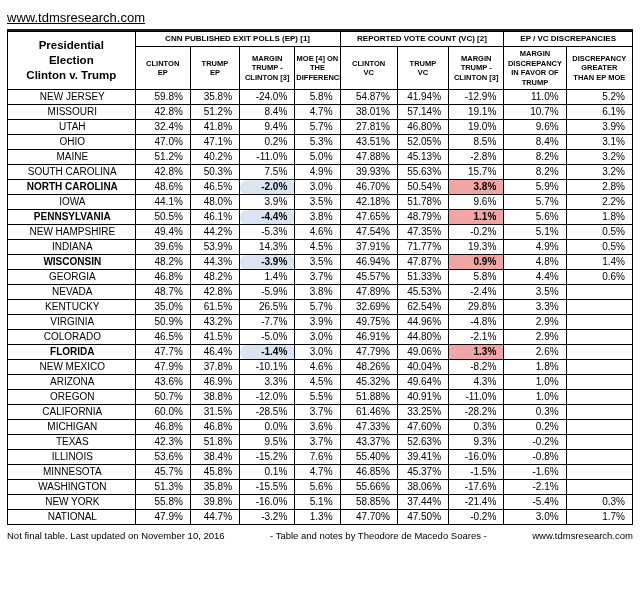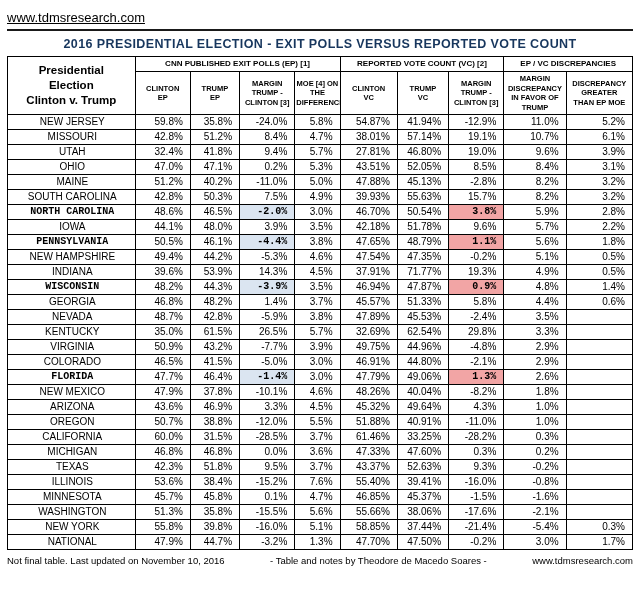--- a/index.html
+++ b/index.html
@@ -34,38 +34,37 @@
     vertical-align: middle; white-space: pre-line; line-height: 15px;
   }
   td.state {
     font-size: 10px; text-align: center; padding: 1px 2px 1px 4px;
     line-height: 12px; white-space: nowrap;
   }
   td.val {
     font-size: 10px; text-align: right; padding: 1px 7px 1px 1px;
     line-height: 12px; white-space: nowrap;
   }
-  .hl-blue { background: var(--c-hl-blue, #dbe5f1); }
+  .hl-blue { background: var(--c-hl-blue, #dbe5f1); border-radius: 7px; }
   .hl-red  { background: var(--c-hl-red, #f2a5a5); }
-  tr.hl td.state, tr.hl td.hl-blue, tr.hl td.hl-red { font-weight: bold; font-family: Liberation Mono, monospace; }
+  tr.hl td.state, tr.hl td.hl-blue, tr.hl td.hl-red { font-weight: bold; }
   .footer {
     display: flex; justify-content: space-between; align-items: baseline;
     font-size: 9.5px; margin-top: 5px;
   }
 </style>
 </head>
 <body>
 
 <div class="page">
 
   <div class="header">
     <a class="site-link">www.tdmsresearch.com</a>
   </div>
 
-  <div class="title">2016 PRESIDENTIAL ELECTION - EXIT POLLS VERSUS REPORTED VOTE COUNT</div>
 
   <table>
     <colgroup>
       <col style="width:127px">
         <col style="width:55px">
         <col style="width:49px">
       <col style="width:55px">
         <col style="width:45px">
         <col style="width:57px">
       <col style="width:51px">

